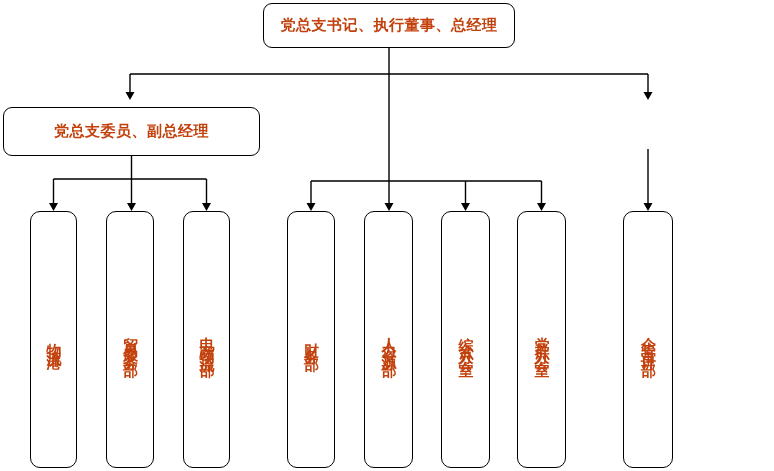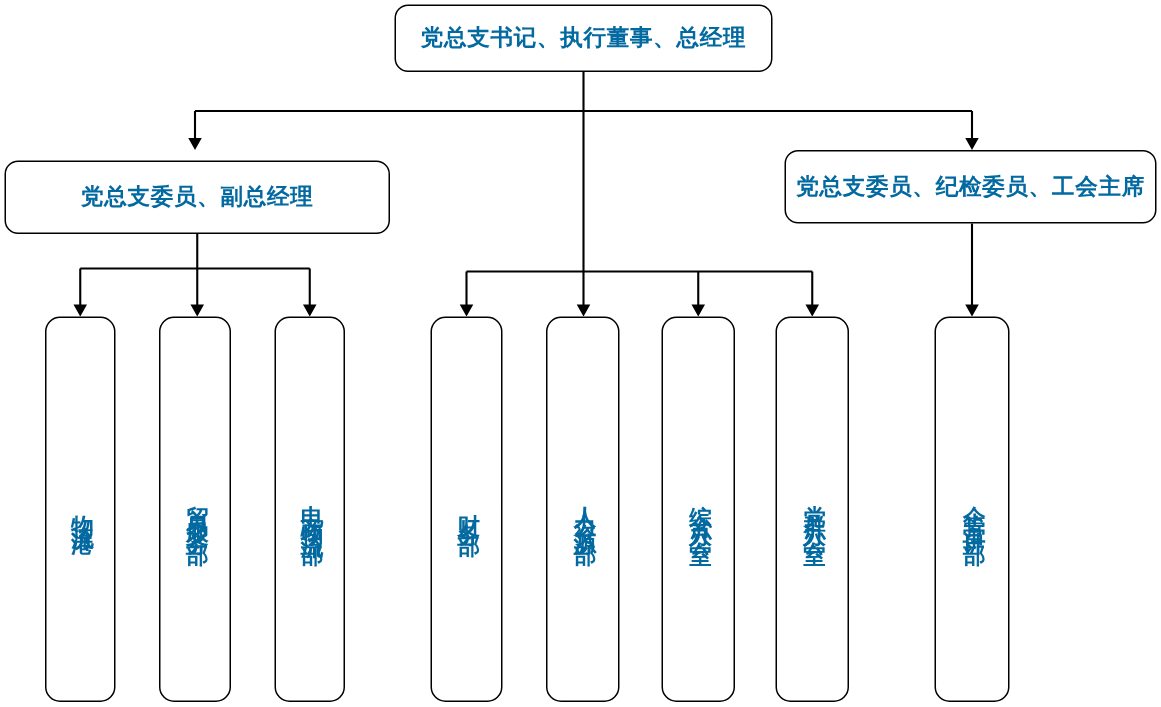--- a/index.html
+++ b/index.html
@@ -21,21 +21,21 @@
     top: 0;
   }
   .node {
     position: absolute;
     box-sizing: border-box;
     background: #ffffff;
     border: 1.4px solid #000000;
     display: flex;
     align-items: center;
     justify-content: center;
-    color: #0369a1;
+    color: #c2410c;
     font-weight: bold;
     font-size: 15px;
     text-align: center;
   }
   .node.h {
     border-radius: 9px;
     letter-spacing: 0.5px;
     white-space: nowrap;
   }
   .node.v {
@@ -75,23 +75,20 @@
   </svg>
 
   <div class="node h" style="left:263px; top:3px; width:252px; height:45px;">
     <span>党总支书记、执行董事、总经理</span>
   </div>
 
   <div class="node h" style="left:3px; top:107px; width:257px; height:49px;">
     <span>党总支委员、副总经理</span>
   </div>
 
-  <div class="node h" style="left:523px; top:100px; width:248px; height:49px;">
-    <span>党总支委员、纪检委员、工会主席</span>
-  </div>
 
   <div class="node v" style="left:30px; top:211px; width:47px; height:257px;">
     <span>物流港</span>
   </div>
 
   <div class="node v" style="left:106px; top:211px; width:48px; height:257px;">
     <span>贸易服务部</span>
   </div>
 
   <div class="node v" style="left:183px; top:211px; width:47px; height:257px;">

